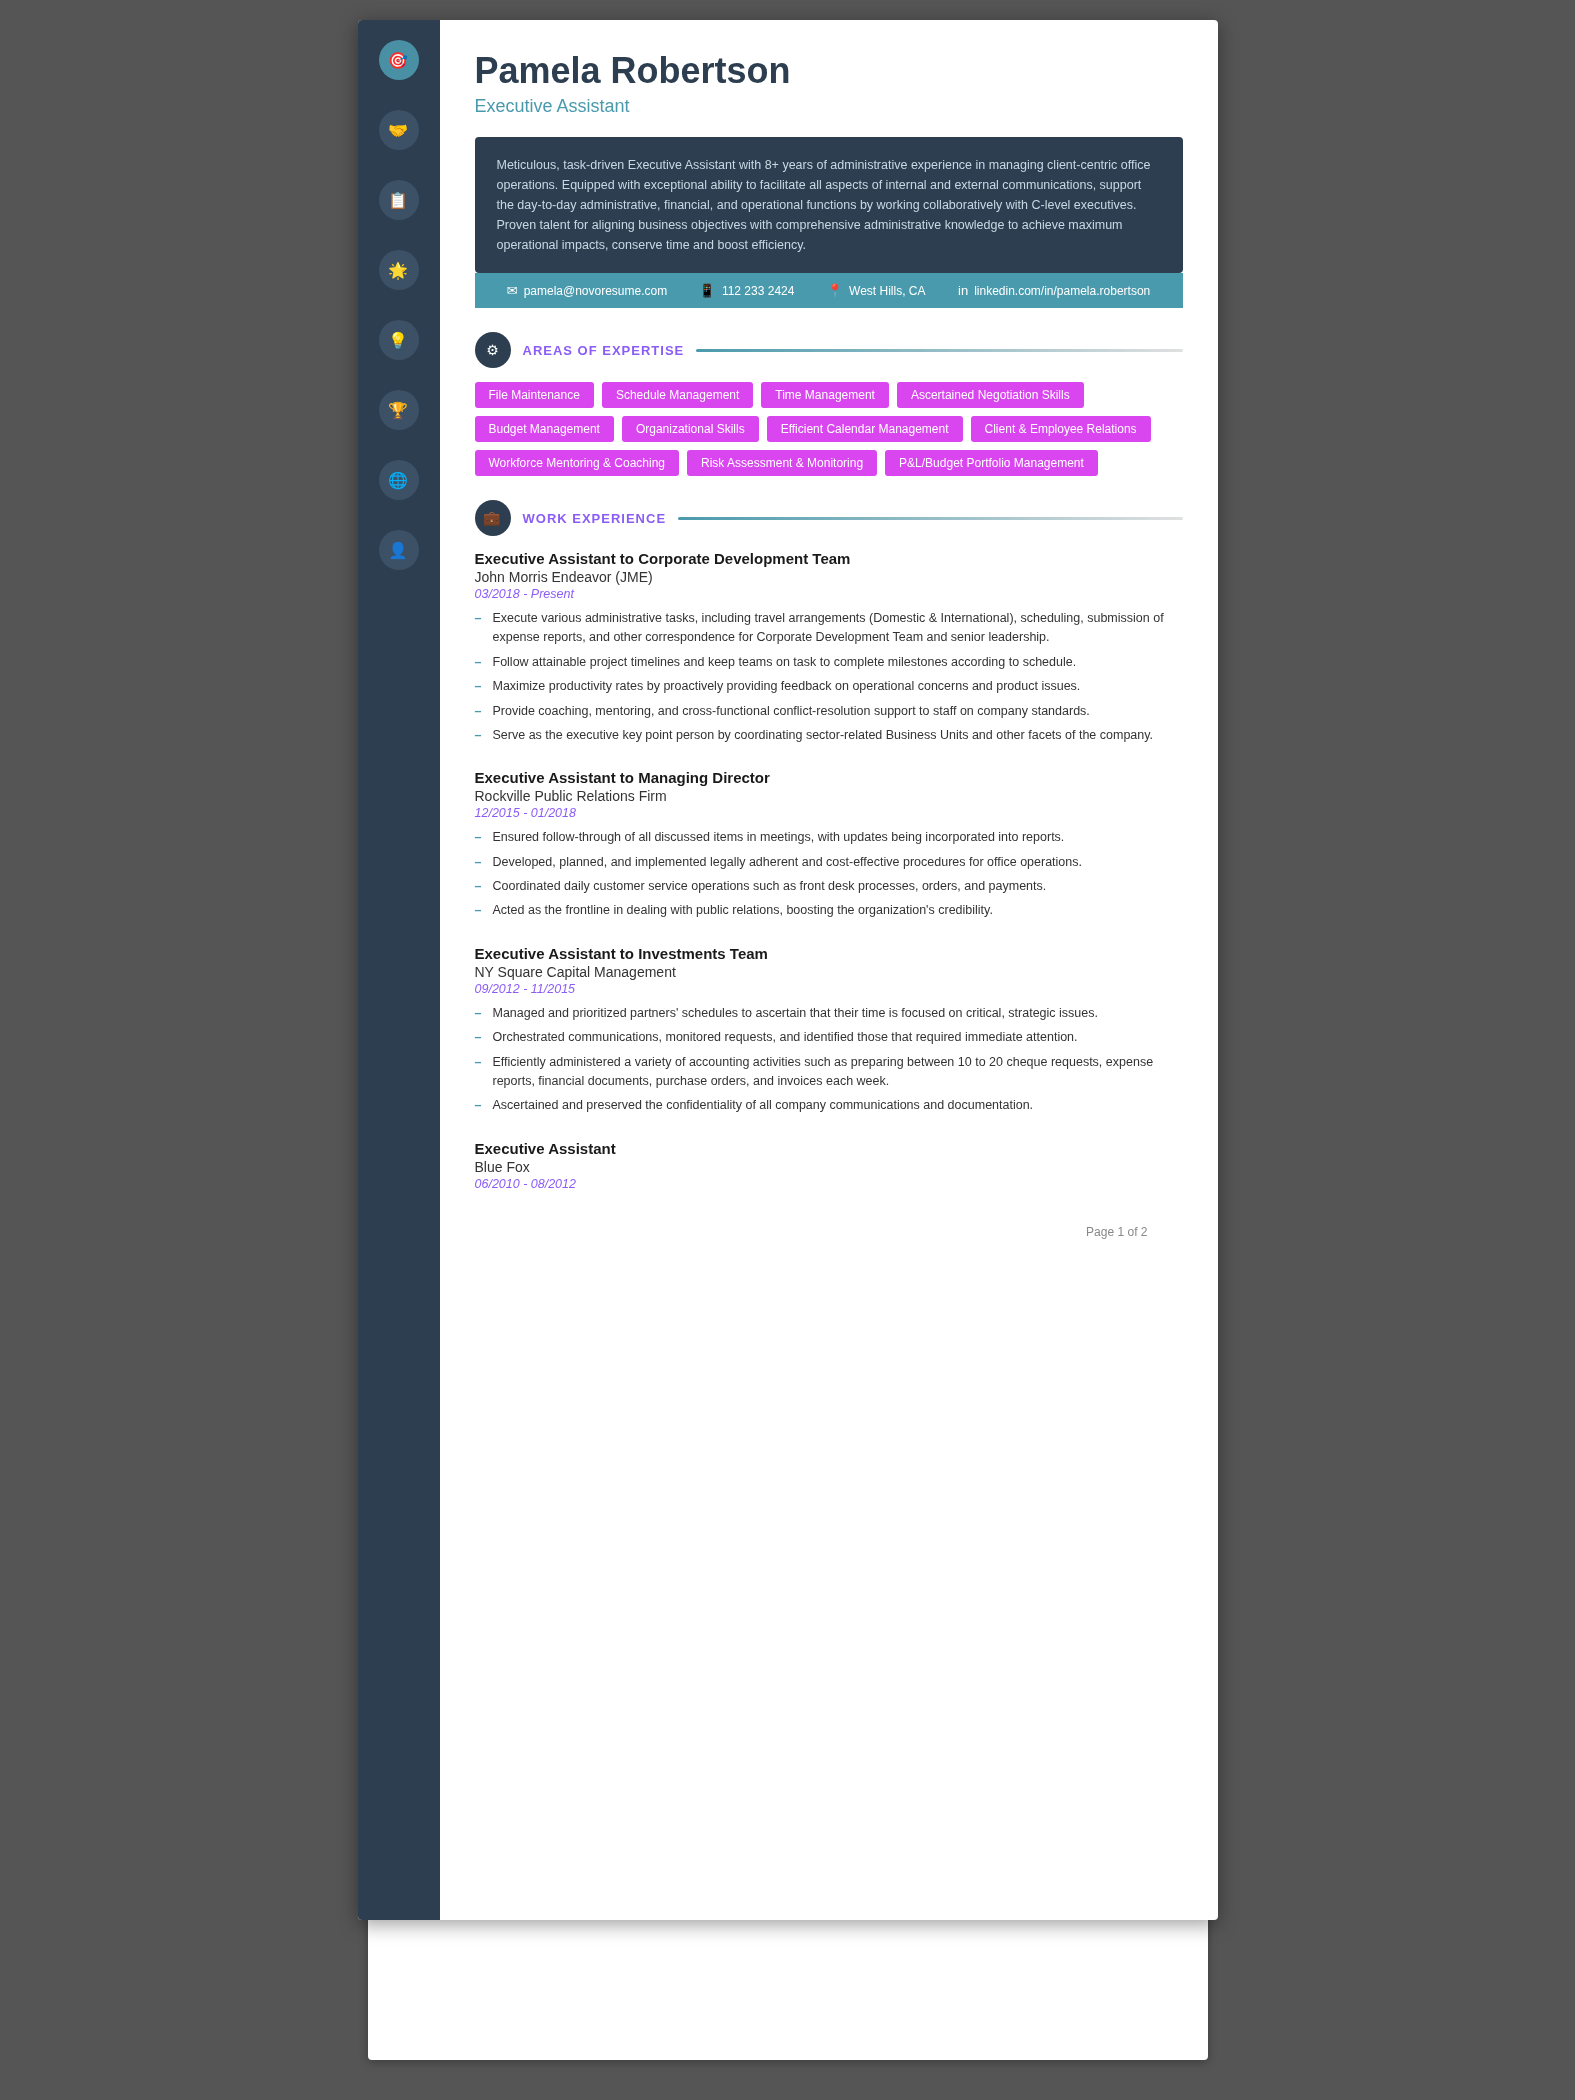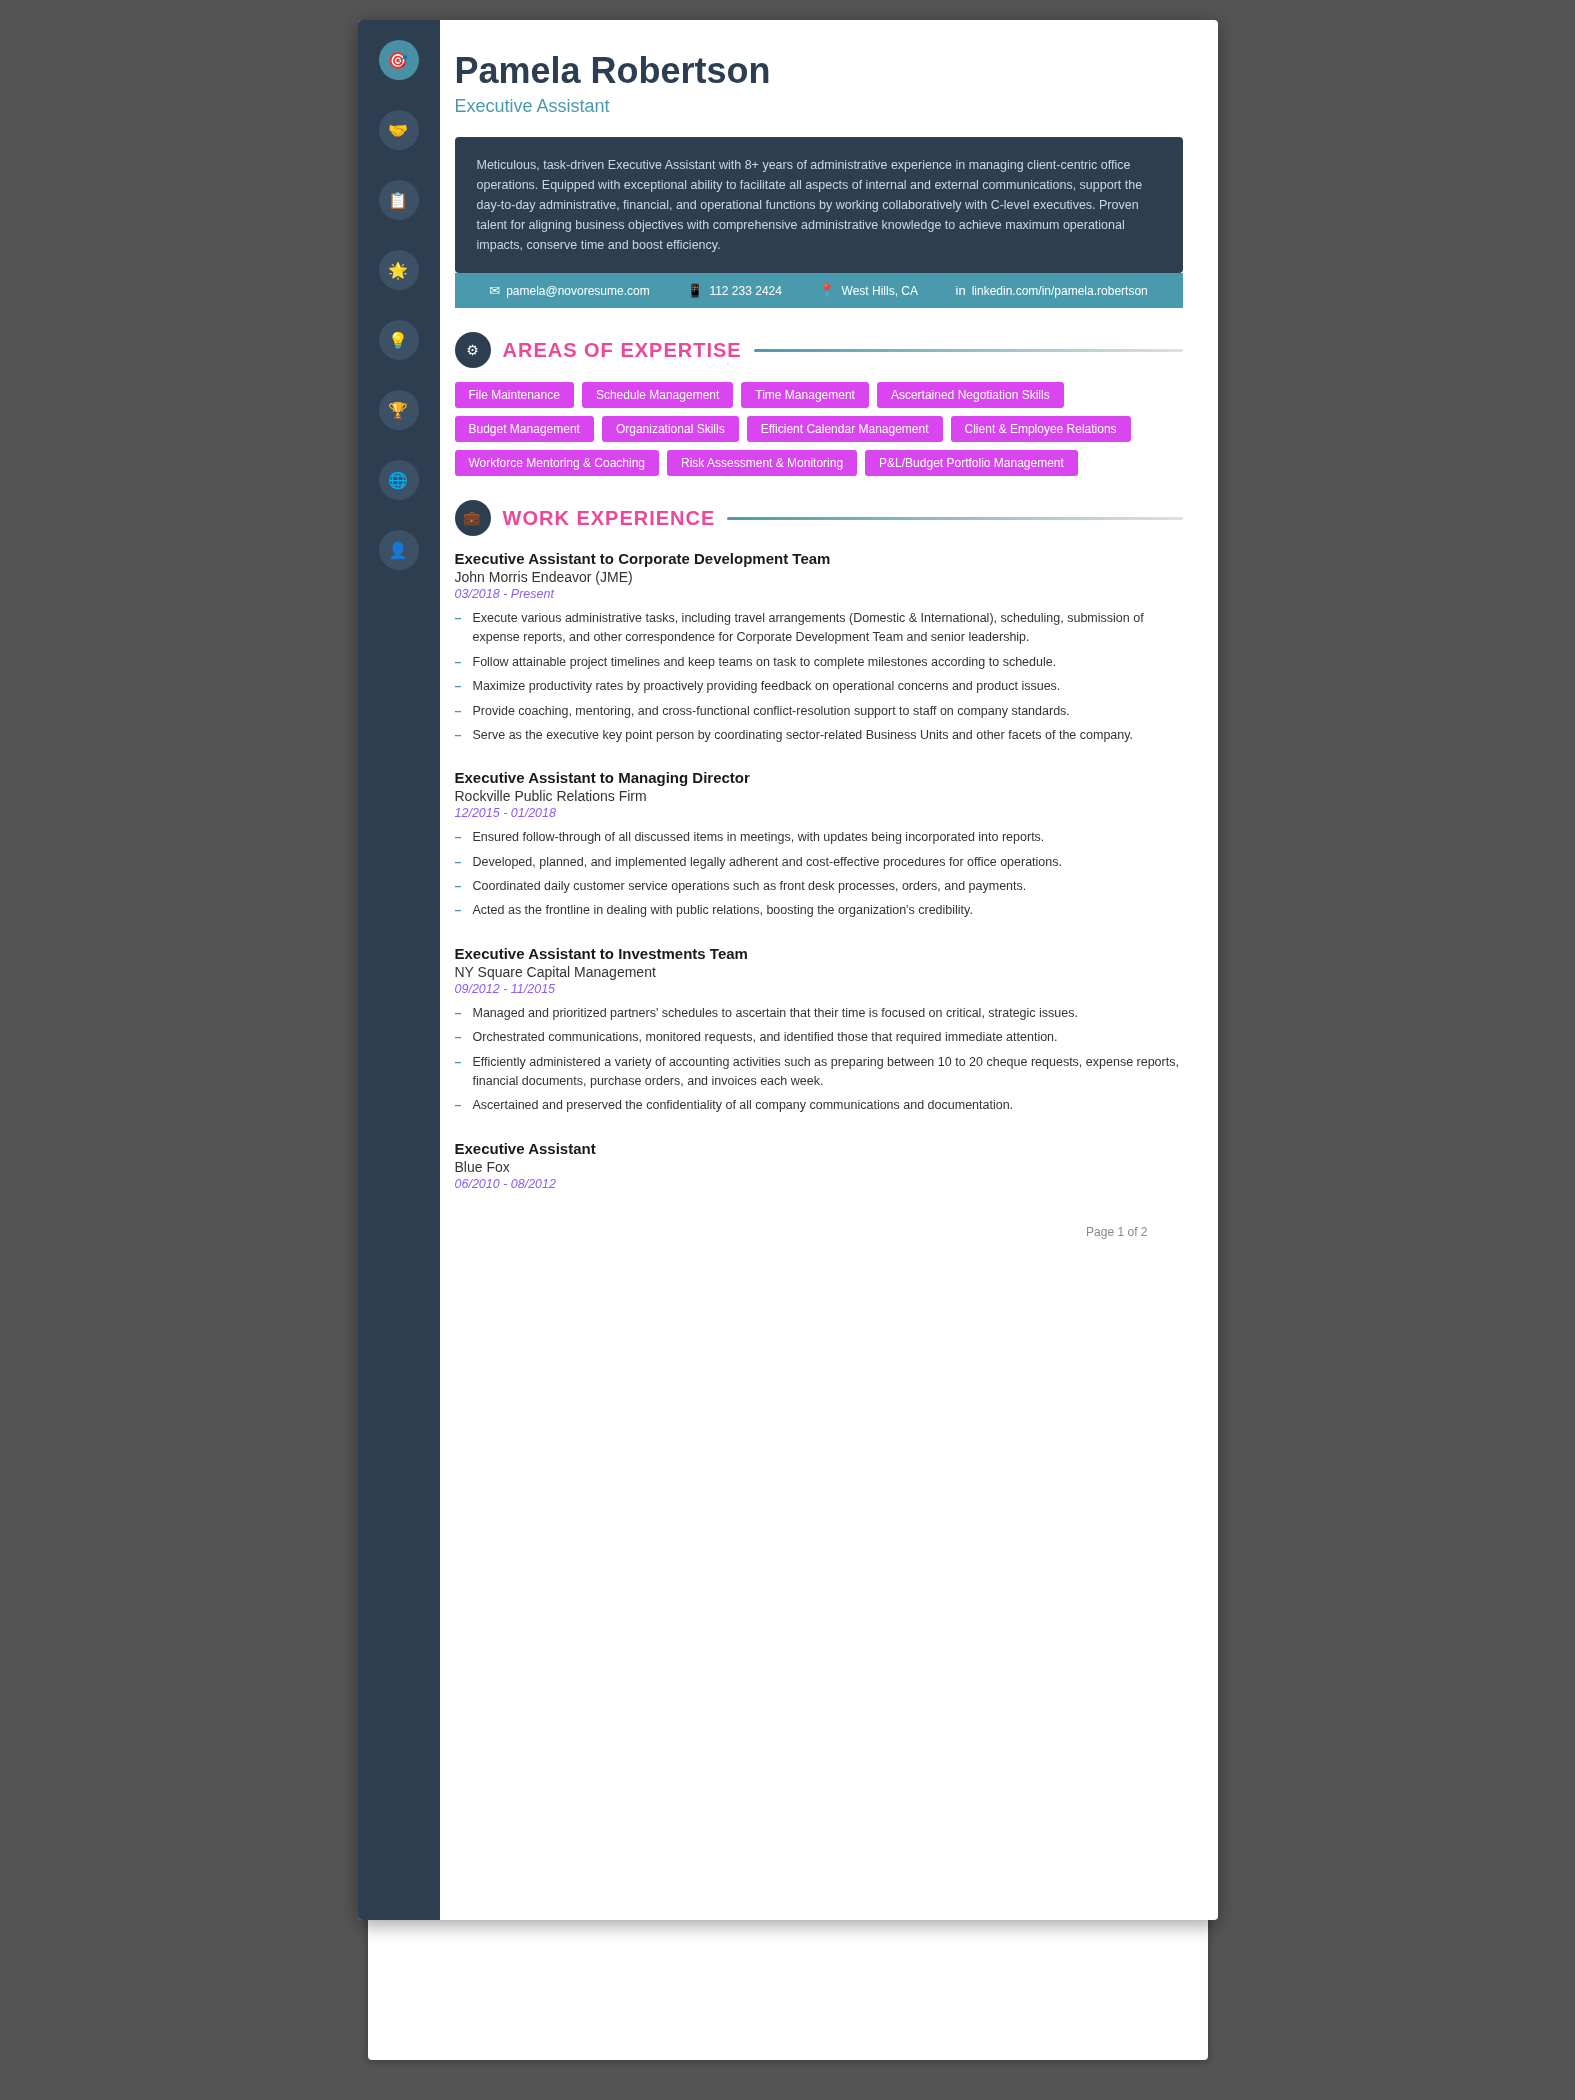--- a/index.html
+++ b/index.html
@@ -67,21 +67,21 @@
       cursor: pointer;
     }
 
     .sidebar-icon.active {
       background: #4a90a4;
       color: #fff;
     }
 
     
     .main-content {
-      margin-left: 62px;
+      margin-left: 82px;
       padding: 30px 35px;
       min-height: 1900px;
     }
 
     
     .resume-name {
       font-size: 36px;
       font-weight: bold;
       color: #2c3e50;
       margin-bottom: 4px;
@@ -147,23 +147,23 @@
       background: #2c3e50;
       display: flex;
       align-items: center;
       justify-content: center;
       color: #fff;
       font-size: 14px;
       flex-shrink: 0;
     }
 
     .section-title {
-      font-size: 20px;
+      font-size: 13px;
       font-weight: bold;
-      color: #ec4899;
+      color: #8b5cf6;
       letter-spacing: 1px;
       text-transform: uppercase;
       text-align: center;
     }
 
     .section-line {
       flex: 1;
       height: 3px;
       background: linear-gradient(to right, #4a9aad, #e0e0e0);
       border-radius: 2px;

